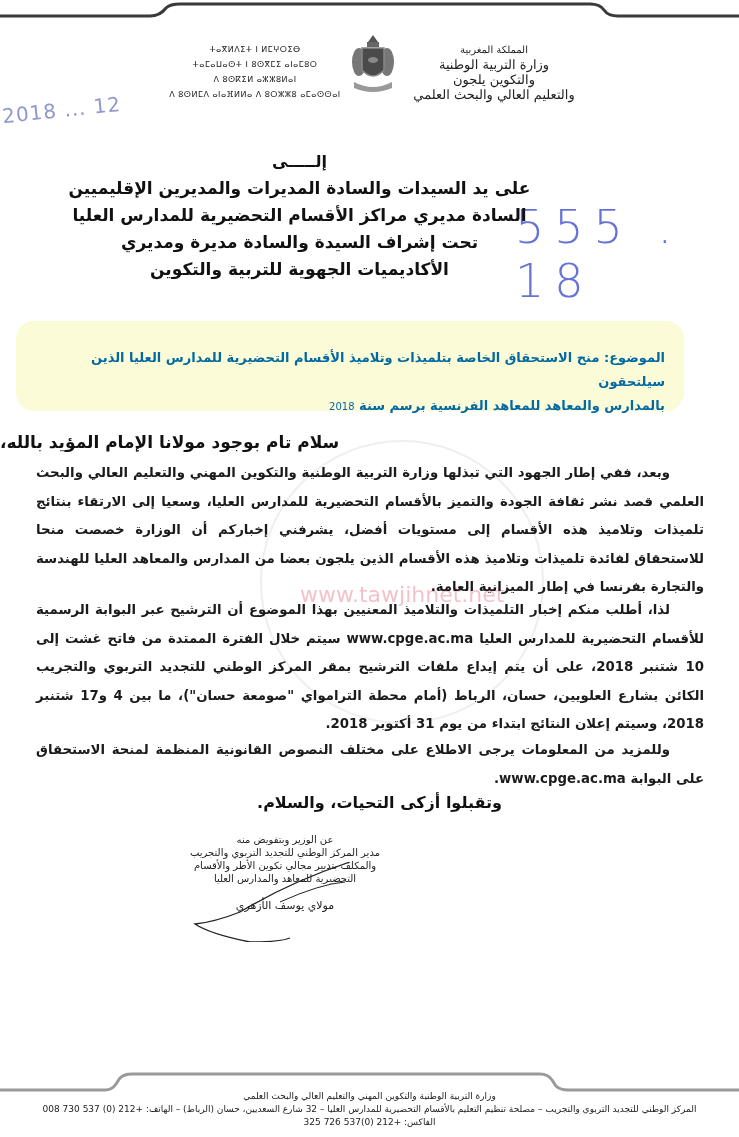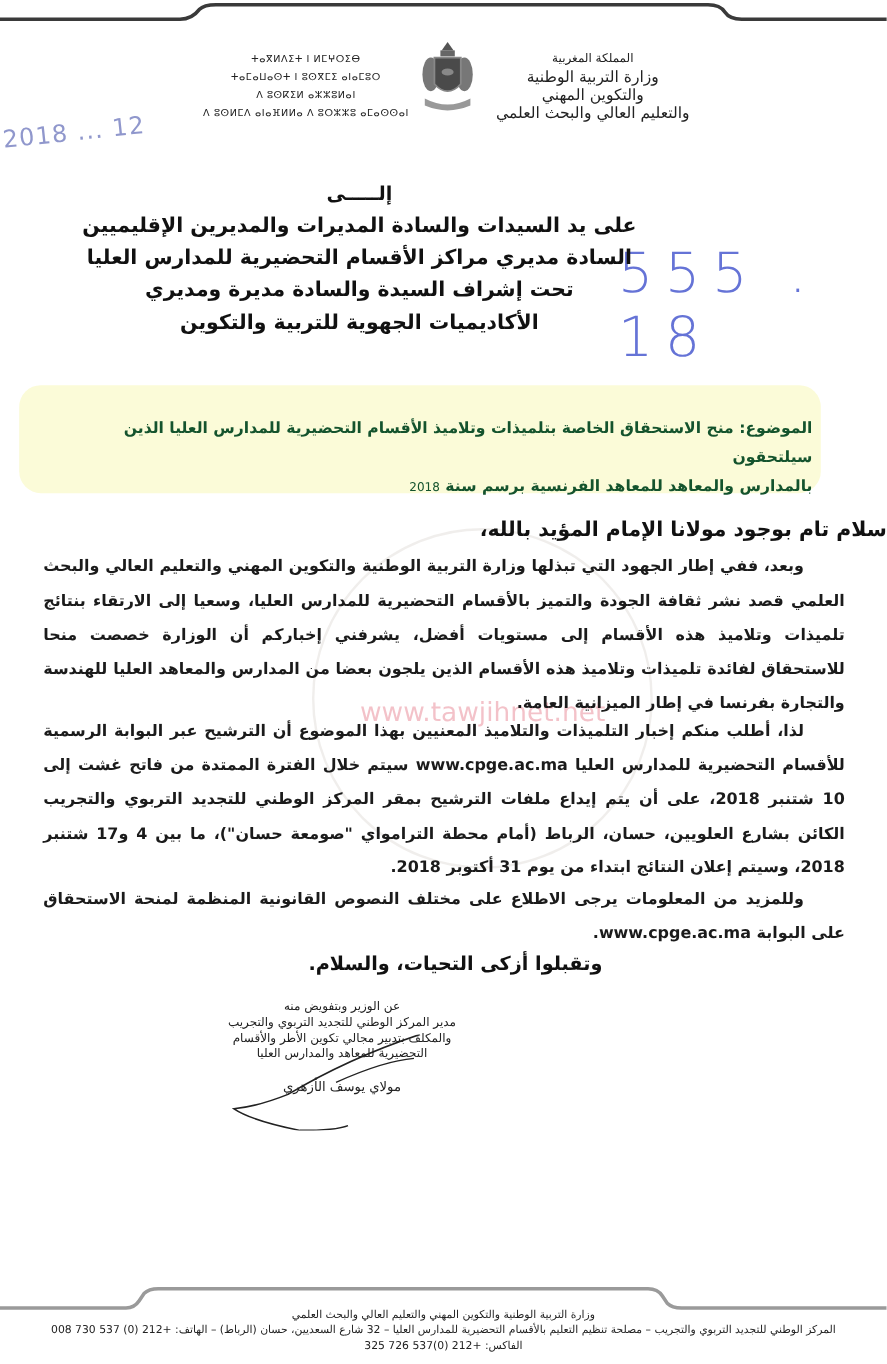--- a/index.html
+++ b/index.html
@@ -24,25 +24,25 @@
   .stamp-num { left:515px; top:200px; color:#4b5bd0; font-size:46px; letter-spacing:10px;
     font-family:"DejaVu Sans", sans-serif; opacity:0.85; font-weight:300; }
 
   .addr { right:0; left:0; top:148px; text-align:center; direction:rtl;
     font-size:17px; font-weight:bold; line-height:27px; color:#111; }
   .addr .to { font-size:16px; }
   .addr .line { margin-right:140px; }
 
   .subject-box { left:16px; top:321px; width:668px; height:90px; background:#fbfbd8;
     border-radius:18px; }
-  .subject-text { right:62px; top:346px; width:620px; direction:rtl; text-align:right;
-    font-size:13px; font-weight:bold; line-height:24px; color:#14532d; }
+  .subject-text { right:74px; top:346px; width:620px; direction:rtl; text-align:right;
+    font-size:13px; font-weight:bold; line-height:24px; color:#0369a1; }
   .subject-text .yr { font-weight:normal; font-size:10px; }
 
-  .salutation { left:0; right:0; top:432px; text-align:right; direction:rtl;
+  .salutation { left:0; right:0; top:432px; text-align:left; direction:rtl;
     font-size:17px; font-weight:bold; color:#111; }
 
   .body-text { left:36px; width:668px; direction:rtl; text-align:justify;
     font-size:13.3px; font-weight:bold; line-height:28.5px; color:#1b1b1b; }
   .p1 { top:459px; }
   .p2 { top:596px; }
   .p3 { top:736px; }
   .body-text .indent { padding-right:34px; }
 
   .closing { left:0; right:0; top:793px; text-align:center; direction:rtl;
@@ -64,21 +64,21 @@
 </head>
 <body>
 
 <svg class="abs top-rule" viewBox="0 0 739 30">
   <path d="M0 16 L150 16 Q160 16 166 8 Q170 4 180 4 L590 4 Q600 4 604 10 Q608 16 618 16 L739 16" fill="none" stroke="#3a3a3a" stroke-width="3"></path>
 </svg>
 
 <div class="abs header-ar">
   <div class="l0">المملكة المغربية</div>
   <div>وزارة التربية الوطنية</div>
-  <div>والتكوين المهني</div>
+  <div>والتكوين يلجون</div>
   <div>والتعليم العالي والبحث العلمي</div>
 </div>
 
 <div class="abs emblem">
   <svg viewBox="0 0 46 66" width="46" height="66">
     <path d="M18 10 L23 3 L28 10 Z" fill="#555"></path>
     <rect x="17" y="10" width="12" height="5" fill="#666"></rect>
     <ellipse cx="9" cy="30" rx="7" ry="14" fill="#777"></ellipse>
     <ellipse cx="37" cy="30" rx="7" ry="14" fill="#777"></ellipse>
     <path d="M12 16 L34 16 L34 38 Q23 50 12 38 Z" fill="#4a4a4a" stroke="#888" stroke-width="1.5"></path>

